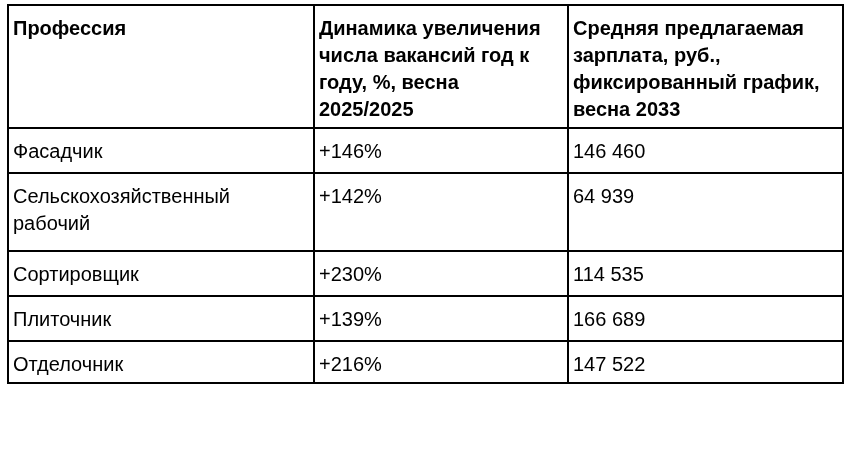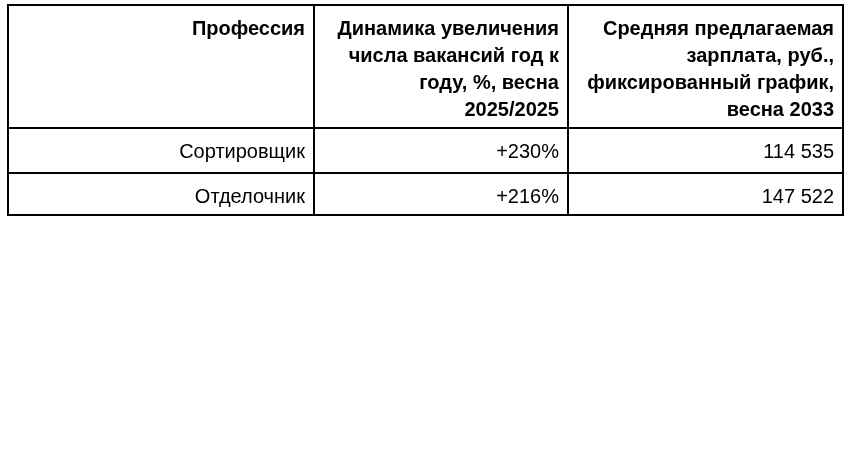--- a/index.html
+++ b/index.html
@@ -18,21 +18,21 @@
     border-collapse: collapse;
     table-layout: fixed;
     width: 835px;
     margin: 4px 0 0 7px;
   }
   col.c1 { width: 306px; }
   col.c2 { width: 254px; }
   col.c3 { width: 275px; }
   th, td {
     border: 2px solid #000000;
-    text-align: right;
+    text-align: left;
     vertical-align: top;
     white-space: pre-line;
     overflow: hidden;
     padding: 9px 8px 4px 4px;
     background: #ffffff;
   }
   th {
     font-size: 20px;
     font-weight: bold;
     line-height: 27px;
@@ -64,23 +64,39 @@
 году, %, весна
 2025/2025</th>
       <th>Средняя предлагаемая
 зарплата, руб.,
 фиксированный график,
 весна 2033</th>
     </tr>
   </thead>
   <tbody>
     <tr class="row-normal">
+      <td>Фасадчик</td>
+      <td>+146%</td>
+      <td>146 460</td>
+    </tr>
+    <tr class="row-tall">
+      <td>Сельскохозяйственный
+рабочий</td>
+      <td>+142%</td>
+      <td>64 939</td>
+    </tr>
+    <tr class="row-normal">
       <td>Сортировщик</td>
       <td>+230%</td>
       <td>114 535</td>
+    </tr>
+    <tr class="row-normal">
+      <td>Плиточник</td>
+      <td>+139%</td>
+      <td>166 689</td>
     </tr>
     <tr class="row-last">
       <td>Отделочник</td>
       <td>+216%</td>
       <td>147 522</td>
     </tr>
   </tbody>
 </table>
 
 </body></html>

